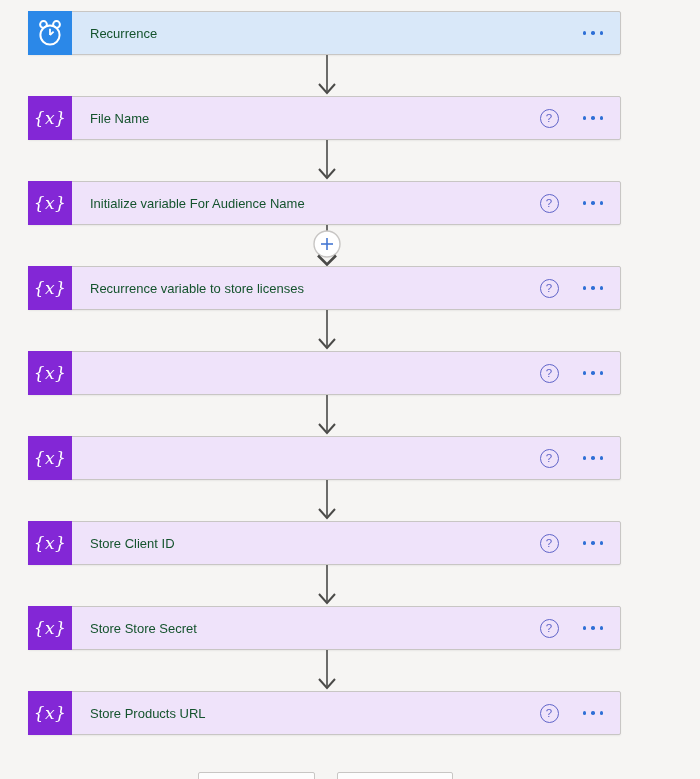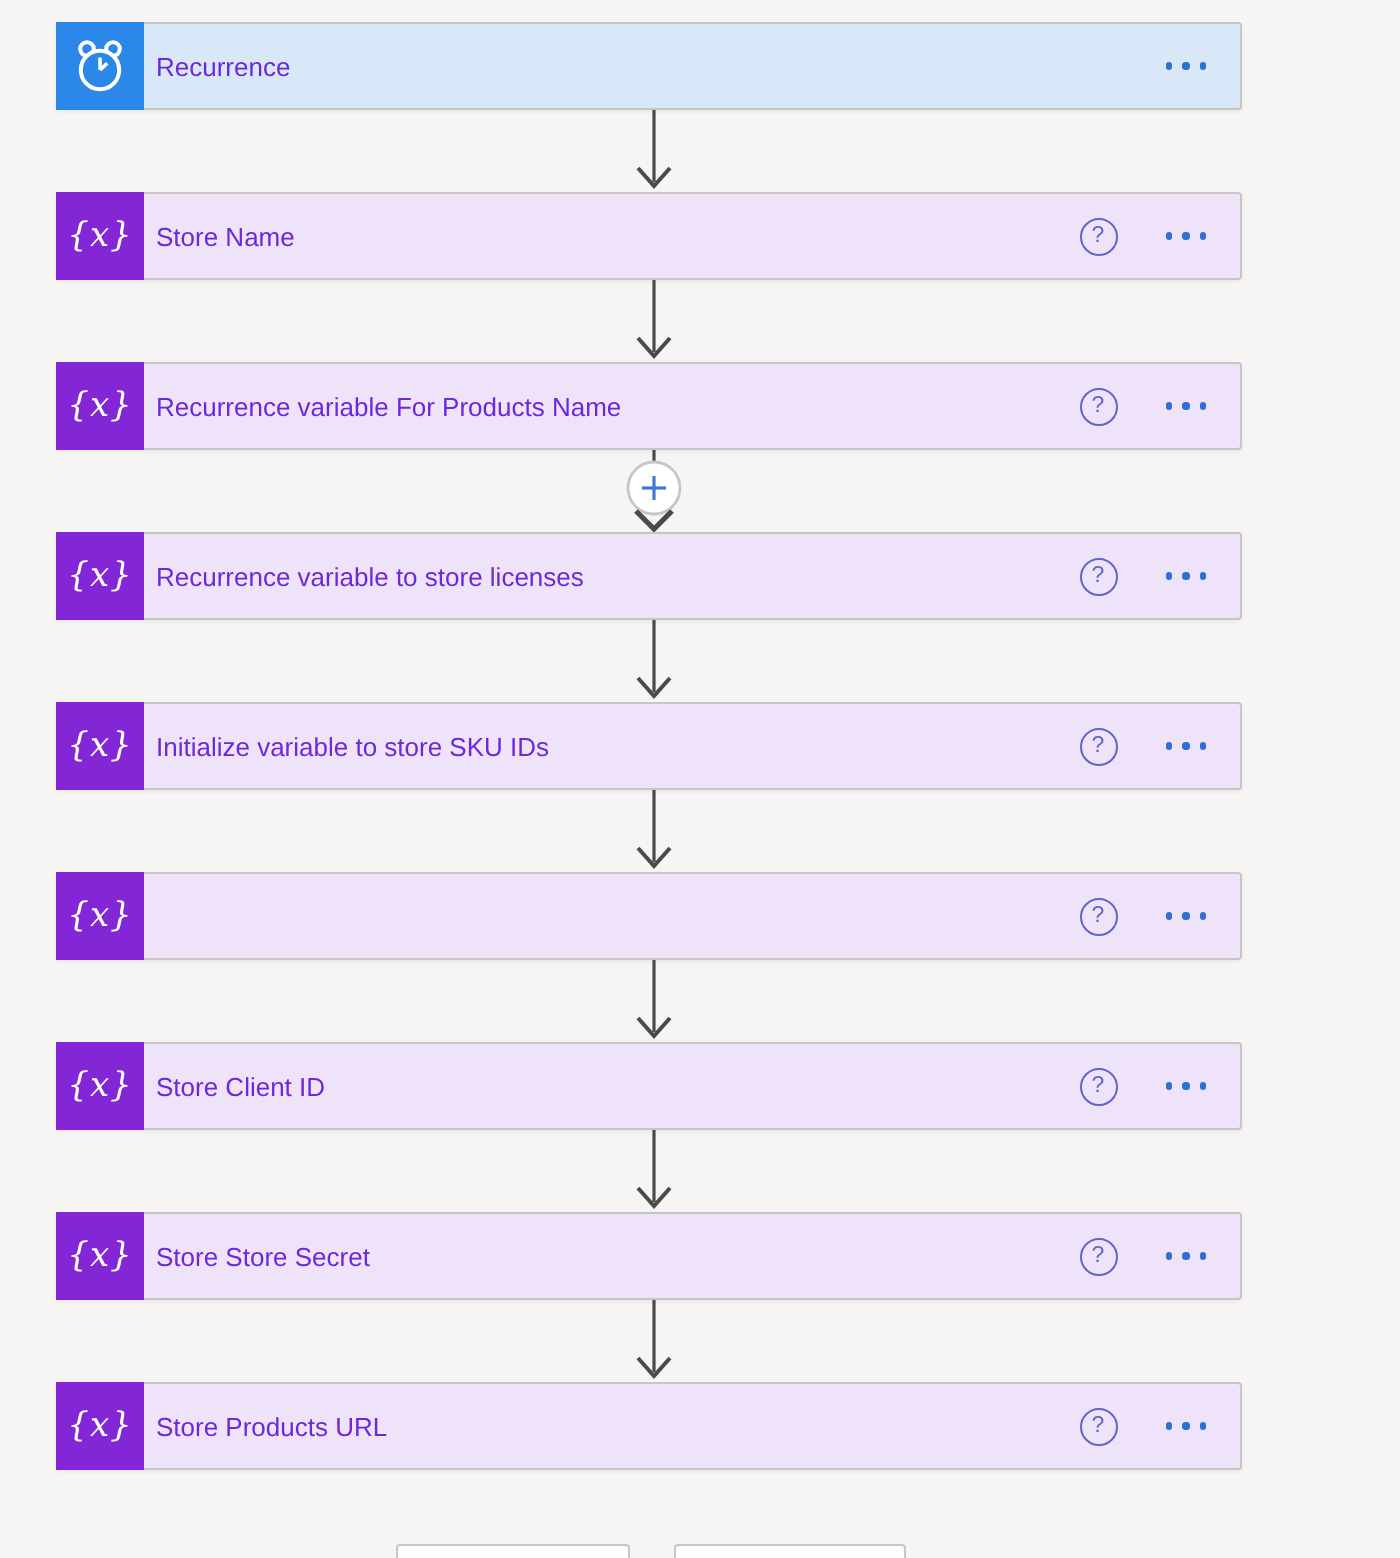--- a/index.html
+++ b/index.html
@@ -28,21 +28,21 @@
     display: flex; align-items: center; justify-content: center;
   }
   .icon-box.trigger-ic { background: #2b88e8; }
   .icon-box.action-ic  { background: #8327d6; }
   .var-glyph {
     color: #ffffff; font-family: "DejaVu Serif", serif;
     font-style: italic; font-size: 17px; line-height: 1;
     letter-spacing: 0.5px;
   }
   .title {
-    margin-left: 6px; font-size: 13px; color: #6d28d9;
+    margin-left: 18px; font-size: 13px; color: #14532d;
     white-space: nowrap; overflow: hidden;
   }
   .spacer { flex: 1; }
   .help-btn {
     width: 19px; height: 19px; flex: none;
     border: 1.4px solid #6065c9; border-radius: 50%;
     background: transparent; color: #6065c9;
     font-size: 11.5px; line-height: 16px; text-align: center;
     font-family: "Liberation Sans", sans-serif;
     margin-right: 24px; cursor: pointer; padding: 0;
@@ -91,40 +91,40 @@
 
     <svg class="connector" viewBox="0 0 593 41">
       <line x1="299" y1="0" x2="299" y2="36" stroke="#4a4a48" stroke-width="1.6"></line>
       <polyline points="291,29 299,38 307,29" fill="none" stroke="#4a4a48" stroke-width="2"></polyline>
     </svg>
 
     <div class="card action">
       <div class="icon-box action-ic">
         <span class="var-glyph">{x}</span>
       </div>
-      <span class="title">Store Name</span>
-      <span class="spacer"></span>
-      <button class="help-btn">?</button>
-      <button class="menu-btn">
-        <span class="dot"></span>
-        <span class="dot"></span>
-        <span class="dot"></span>
-      </button>
-    </div>
-
-    <svg class="connector" viewBox="0 0 593 41">
-      <line x1="299" y1="0" x2="299" y2="36" stroke="#4a4a48" stroke-width="1.6"></line>
-      <polyline points="291,29 299,38 307,29" fill="none" stroke="#4a4a48" stroke-width="2"></polyline>
-    </svg>
-
-    <div class="card action">
-      <div class="icon-box action-ic">
-        <span class="var-glyph">{x}</span>
-      </div>
-      <span class="title">Recurrence variable For Products Name</span>
+      <span class="title">File Name</span>
+      <span class="spacer"></span>
+      <button class="help-btn">?</button>
+      <button class="menu-btn">
+        <span class="dot"></span>
+        <span class="dot"></span>
+        <span class="dot"></span>
+      </button>
+    </div>
+
+    <svg class="connector" viewBox="0 0 593 41">
+      <line x1="299" y1="0" x2="299" y2="36" stroke="#4a4a48" stroke-width="1.6"></line>
+      <polyline points="291,29 299,38 307,29" fill="none" stroke="#4a4a48" stroke-width="2"></polyline>
+    </svg>
+
+    <div class="card action">
+      <div class="icon-box action-ic">
+        <span class="var-glyph">{x}</span>
+      </div>
+      <span class="title">Initialize variable For Audience Name</span>
       <span class="spacer"></span>
       <button class="help-btn">?</button>
       <button class="menu-btn">
         <span class="dot"></span>
         <span class="dot"></span>
         <span class="dot"></span>
       </button>
     </div>
 
     <svg class="connector" viewBox="0 0 593 41">
@@ -153,21 +153,20 @@
 
     <svg class="connector" viewBox="0 0 593 41">
       <line x1="299" y1="0" x2="299" y2="36" stroke="#4a4a48" stroke-width="1.6"></line>
       <polyline points="291,29 299,38 307,29" fill="none" stroke="#4a4a48" stroke-width="2"></polyline>
     </svg>
 
     <div class="card action">
       <div class="icon-box action-ic">
         <span class="var-glyph">{x}</span>
       </div>
-      <span class="title">Initialize variable to store SKU IDs</span>
       <span class="spacer"></span>
       <button class="help-btn">?</button>
       <button class="menu-btn">
         <span class="dot"></span>
         <span class="dot"></span>
         <span class="dot"></span>
       </button>
     </div>
 
     <svg class="connector" viewBox="0 0 593 41">

